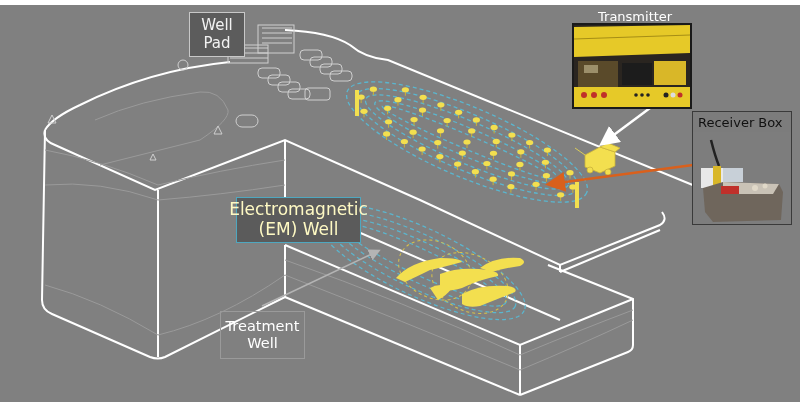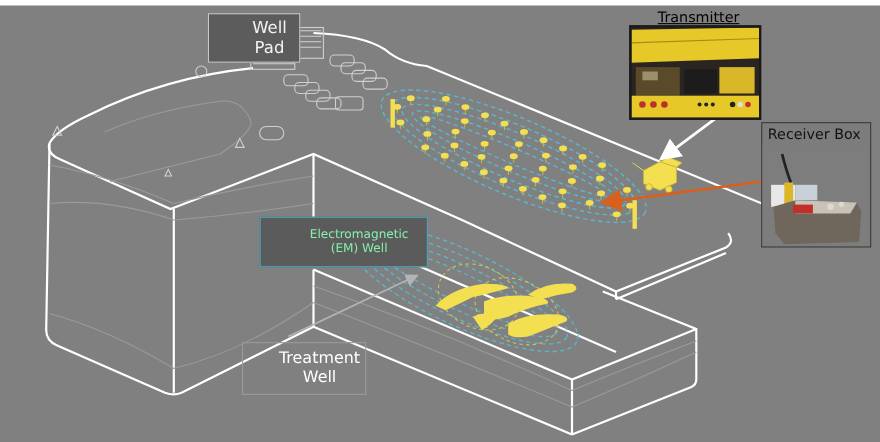--- a/index.html
+++ b/index.html
@@ -1,24 +1,24 @@
 <!DOCTYPE html>
 <html><head>
 <meta charset="utf-8">
 <style>
   html,body{margin:0;padding:0;}
   body{width:800px;height:402px;overflow:hidden;background:#ffffff;font-family:"DejaVu Sans",sans-serif;}
   #stage{position:absolute;left:0;top:5px;width:800px;height:397px;background:#808080;overflow:hidden;}
   svg#scene{position:absolute;left:0;top:0;}
-  .label-box{position:absolute;display:flex;flex-direction:column;align-items:center;justify-content:center;text-align:center;line-height:1.15;padding-left:28px;}
+  .label-box{position:absolute;display:flex;flex-direction:column;align-items:center;justify-content:center;text-align:center;line-height:1.15;}
   #well-pad{left:189px;top:7px;width:54px;height:43px;background:#5c5c5c;border:1.5px solid #c8c8c8;color:#f2f2f2;font-size:15px;}
-  #em-field{left:236px;top:192px;width:123px;height:44px;background:#5b5b5b;border:1.5px solid #4fa7bf;color:#86efac;font-size:11px;}
+  #em-field{left:236px;top:192px;width:123px;height:44px;background:#5b5b5b;border:1.5px solid #4fa7bf;color:#fef9c3;font-size:17px;}
   #treatment-well{left:220px;top:306px;width:83px;height:46px;border:1px solid #9a9a9a;color:#ffffff;font-size:14.5px;}
   .photo-title{position:absolute;font-size:13px;}
-  #transmitter-title{left:598px;top:4px;color:#000000;text-decoration:underline;}
+  #transmitter-title{left:598px;top:4px;color:#ffffff;}
   #transmitter-photo{position:absolute;left:572px;top:18px;width:116px;height:82px;border:2px solid #1a1a1a;background:#222;overflow:hidden;}
   #receiver-panel{position:absolute;left:692px;top:106px;width:98px;height:112px;border:1.5px solid #3a3a3a;background:#7c7c7c;}
   #receiver-title{position:absolute;left:5px;top:3px;color:#111;font-size:13px;}
   #receiver-photo{position:absolute;left:0;top:20px;width:98px;height:92px;overflow:hidden;}
 </style>
 </head>
 <body>
 
 <div id="stage">
 <svg id="scene" width="800" height="397" viewBox="0 5 800 397">

